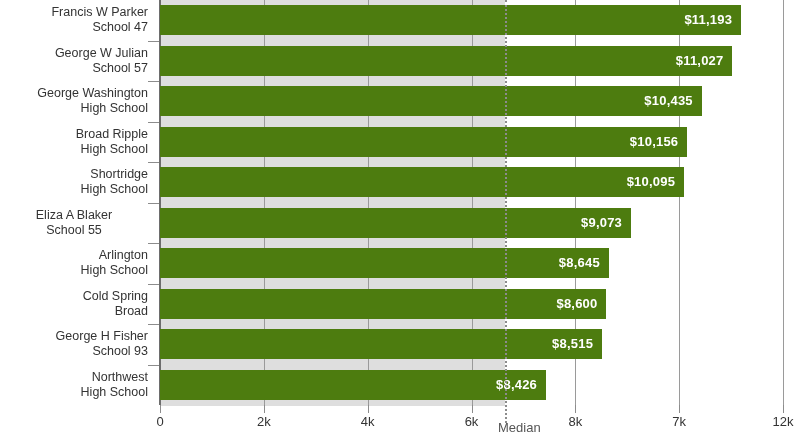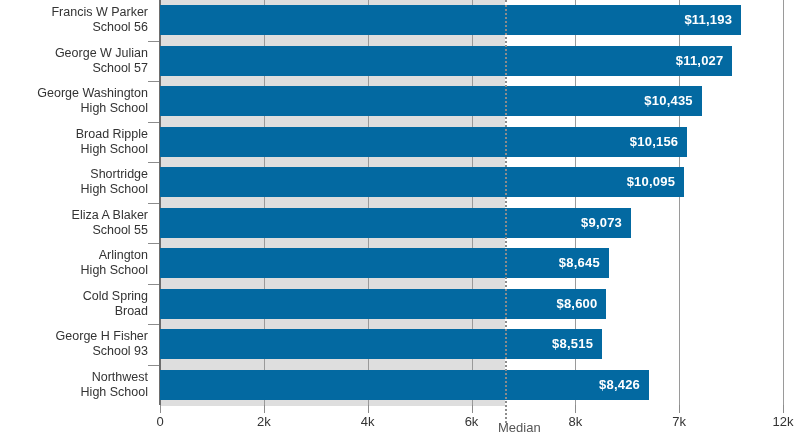--- a/index.html
+++ b/index.html
@@ -60,21 +60,21 @@
   .bar-row {
     position: absolute;
     left: 0;
     height: 30px;
   }
   .bar {
     position: absolute;
     left: 0;
     top: 0;
     height: 30px;
-    background: #0369a1;
+    background: #4d7c0f;
     box-sizing: border-box;
   }
   .bar-value {
     position: absolute;
     right: 9px;
     top: 0;
     height: 30px;
     line-height: 30px;
     color: #ffffff;
     font-size: 13px;
@@ -144,39 +144,39 @@
   }
 </style>
 </head>
 <body>
 
 <div id="chart-root">
 
   <div class="cat-labels" id="cat-labels">
       <div class="cat-label" style="top: 5.25px;">
         <span class="l1">Francis W Parker</span>
-        <span class="l2">School 56</span>
+        <span class="l2">School 47</span>
       </div>
       <div class="cat-label" style="top: 45.75px;">
         <span class="l1">George W Julian</span>
         <span class="l2">School 57</span>
       </div>
       <div class="cat-label" style="top: 86.25px;">
         <span class="l1">George Washington</span>
         <span class="l2">High School</span>
       </div>
       <div class="cat-label" style="top: 126.75px;">
         <span class="l1">Broad Ripple</span>
         <span class="l2">High School</span>
       </div>
       <div class="cat-label" style="top: 167.25px;">
         <span class="l1">Shortridge</span>
         <span class="l2">High School</span>
       </div>
-      <div class="cat-label" style="top: 207.75px;">
+      <div class="cat-label" style="top: 207.75px; text-align: center;">
         <span class="l1">Eliza A Blaker</span>
         <span class="l2">School 55</span>
       </div>
       <div class="cat-label" style="top: 248.25px;">
         <span class="l1">Arlington</span>
         <span class="l2">High School</span>
       </div>
       <div class="cat-label" style="top: 288.75px;">
         <span class="l1">Cold Spring</span>
         <span class="l2">Broad</span>
@@ -250,21 +250,21 @@
         <div class="bar" style="width: 446.483px;">
           <div class="bar-value">$8,600</div>
         </div>
       </div>
       <div class="bar-row" style="top: 329.25px; width: 623px;">
         <div class="bar" style="width: 442.07px;">
           <div class="bar-value">$8,515</div>
         </div>
       </div>
       <div class="bar-row" style="top: 369.75px; width: 623px;">
-        <div class="bar" style="width: 489px;">
+        <div class="bar" style="width: 386px;">
           <div class="bar-value">$8,426</div>
         </div>
       </div>
     </div>
 
   <div class="median-line" id="median-line" style="left: 504.727px;"></div>
   <div class="median-label" id="median-label" style="left: 498px;">Median</div>
 
   <div id="x-axis">
       <div class="xtick-mark" style="left: 160px;"></div>

